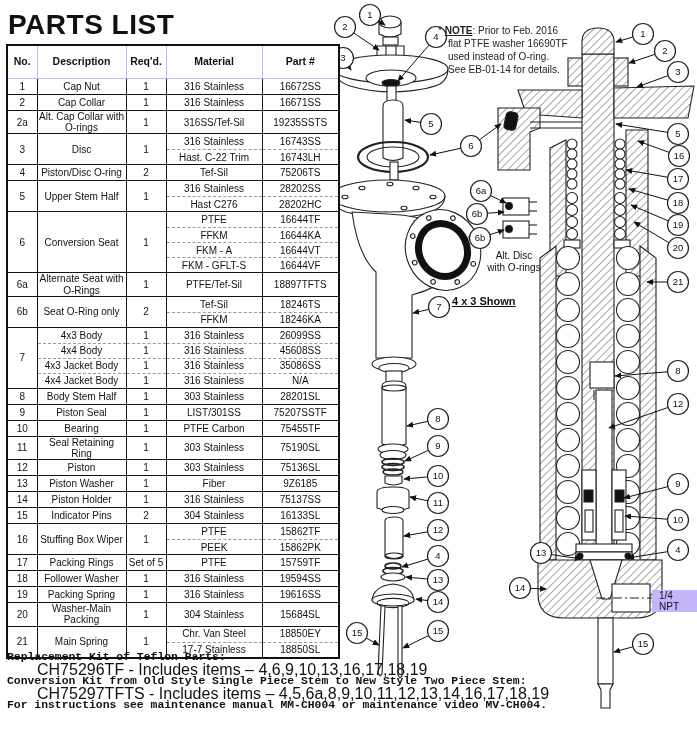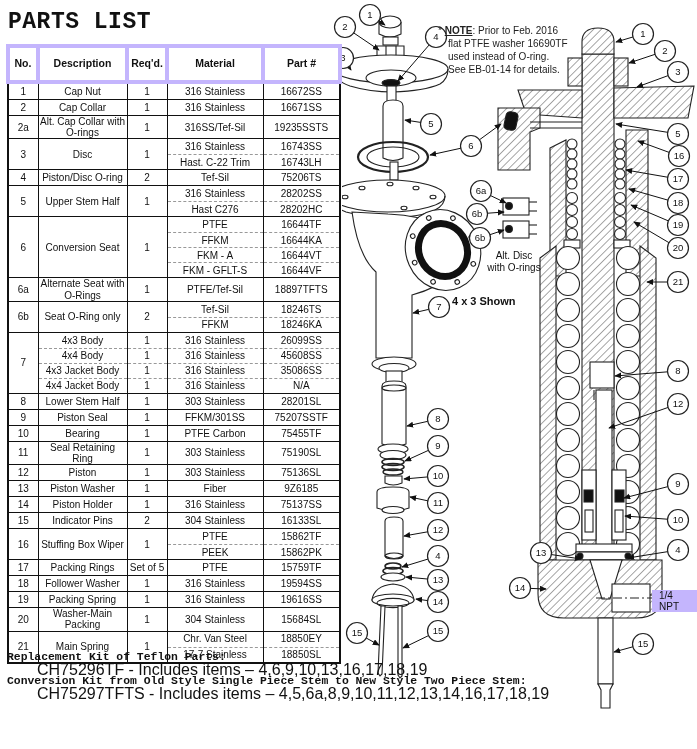--- a/index.html
+++ b/index.html
@@ -1,32 +1,32 @@
 <!DOCTYPE html>
 <html><head>
 <meta charset="utf-8">
 <style>
   html,body{margin:0;padding:0;background:#fff;}
   #page{position:relative;width:697px;height:749px;background:#fff;overflow:hidden;
         font-family:"Liberation Sans",sans-serif;color:#111;}
   #diagram-svg{position:absolute;left:0;top:0;z-index:1;}
   .txt{position:absolute;z-index:2;}
-  #page-title{left:8px;top:9px;font-size:23px;font-weight:bold;letter-spacing:.5px;
-              border-bottom:3px solid #111;padding-bottom:11px;display:inline-block;font-family:Liberation Mono, monospace;}
+  #page-title{left:8px;top:9px;font-size:28px;font-weight:bold;letter-spacing:.5px;
+              border-bottom:3px solid #111;padding-bottom:11px;display:inline-block;}
   #parts-table{position:absolute;left:6px;top:44px;z-index:2;width:332px;
                border-collapse:collapse;table-layout:fixed;background:#fff;
                font-size:10px;line-height:1.12;border:2px solid #111;}
-  #parts-table th{border:4px solid #c4b5fd;font-size:10.5px;font-weight:bold;height:16px;padding:8px 1px;}
+  #parts-table th{border:1px solid #c4b5fd;font-size:10.5px;font-weight:bold;height:16px;padding:8px 1px;}
   #parts-table td{border-left:1px solid #111;border-right:1px solid #111;border-top:1px solid #111;
                   border-bottom:none;text-align:center;vertical-align:middle;padding:0 1px;height:15px;}
   #parts-table td.sub{border-top:1px dashed #999;height:14px;}
   #note-block{left:438px;top:24px;width:172px;font-size:10px;line-height:13px;color:#222;padding-left:10px;}
   #note-block .star{margin-left:-10px;}
   #note-block .note-label{text-decoration:underline;font-weight:bold;}
-  #shown-label{left:452px;top:295px;font-size:11px;font-weight:bold;}
+  #shown-label{left:452px;top:295px;font-size:11px;font-weight:bold;text-decoration:underline;}
   #alt-seat-label{left:468px;top:250px;width:92px;text-align:center;font-size:10px;line-height:12px;}
   #npt-label{left:652px;top:590px;font-size:10px;background:#c4b5fd;padding:0 7px;}
   #footer{left:7px;top:652px;width:620px;z-index:2;}
   #footer p{margin:0;line-height:11.9px;font-size:16px;}
   #footer p.b{font-weight:bold;font-size:11.4px;font-family:Liberation Mono, monospace;}
   #footer p.ind{padding-left:30px;}
 </style>
 </head>
 <body>
 
@@ -161,30 +161,30 @@
           <td class="sub">35086SS</td>
         </tr>
         <tr>
           <td class="sub">4x4 Jacket Body</td>
           <td class="sub">1</td>
           <td class="sub">316 Stainless</td>
           <td class="sub">N/A</td>
         </tr>
         <tr>
           <td>8</td>
-          <td>Lower Stem Half</td>
+          <td>Body Stem Half</td>
           <td>1</td>
           <td>303 Stainless</td>
           <td>28201SL</td>
         </tr>
         <tr>
           <td>9</td>
           <td>Piston Seal</td>
           <td>1</td>
-          <td>FFKM/301SS</td>
+          <td>LIST/301SS</td>
           <td>75207SSTF</td>
         </tr>
         <tr>
           <td>10</td>
           <td>Bearing</td>
           <td>1</td>
           <td>PTFE Carbon</td>
           <td>75455TF</td>
         </tr>
         <tr>
@@ -606,15 +606,16 @@
     <span>with O-rings</span>
   </div>
 
   <div id="npt-label" class="txt">1/4 NPT</div>
 
   <div id="footer" class="txt">
     <p class="b">Replacement Kit of Teflon Parts:</p>
     <p class="ind">CH75296TF - Includes items – 4,6,9,10,13,16,17,18,19</p>
     <p class="b">Conversion Kit from Old Style Single Piece Stem to New Style Two Piece Stem:</p>
     <p class="ind">CH75297TFTS - Includes items – 4,5,6a,8,9,10,11,12,13,14,16,17,18,19</p>
+    <p class="b">For instructions see maintenance manual MM-CH004 or maintenance video MV-CH004.</p>
   </div>
 
 </div>
 
 </body></html>

